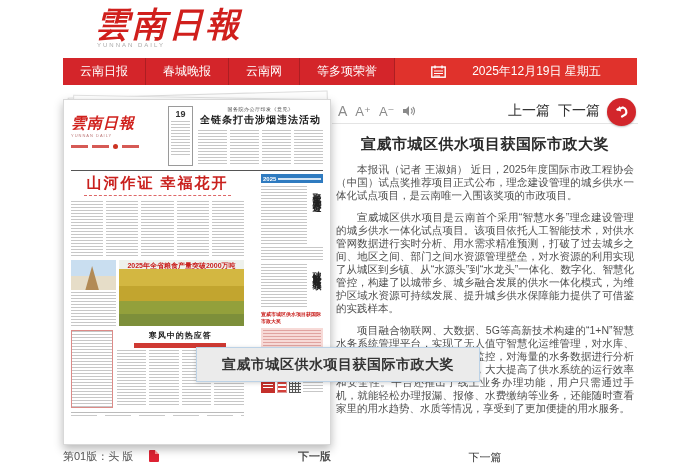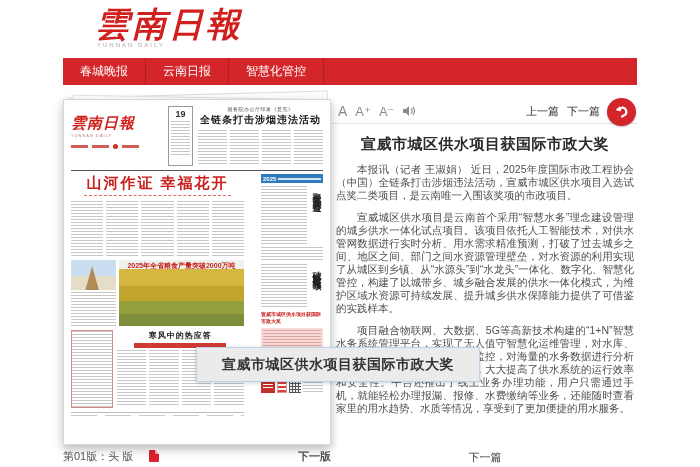--- a/index.html
+++ b/index.html
@@ -116,21 +116,21 @@
   
   .article-panel { position:absolute; left:332px; top:99px; width:306px; height:368px; }
   .toolbar { position:relative; height:25px; display:flex; align-items:center; gap:8px;
              border-bottom:1px solid #e4e4e4; padding:0 38px 0 6px; }
   .t-font { color:#8a8a8a; cursor:pointer; }
   .t-a  { font-size:14px; }
   .t-ap { font-size:13px; }
   .t-am { font-size:13px; }
   .t-speaker { width:14px; height:12px; cursor:pointer; }
   .t-spacer { flex:1; }
-  .t-nav { font-size:11px; color:#333; cursor:pointer; }
+  .t-nav { font-size:14px; color:#333; cursor:pointer; }
   .t-back { position:absolute; right:2px; top:-1px; width:29px; height:28px; border-radius:50%;
             background:#d2262b; display:flex; align-items:center; justify-content:center;
             cursor:pointer; z-index:5; box-shadow:0 1px 2px rgba(0,0,0,0.25); }
   .a-title { margin-top:11px; text-align:center; font-size:15px; font-weight:bold; color:#2b2b2b;
              letter-spacing:0.5px; }
   .a-body { margin-top:4px; padding:0 4px; }
   .a-body p { font-size:10.5px; line-height:13px; color:#4f4f4f; text-align:justify;
               text-indent:2em; margin:9px 0; }
   .a-footer { text-align:center; font-size:11px; color:#333; margin-top:2px; cursor:pointer; }
 
@@ -146,23 +146,35 @@
 <div class="page">
 
   <div class="site-header">
     <div class="logo">
       <div class="logo-cn">雲南日報</div>
       <div class="logo-en">YUNNAN DAILY</div>
     </div>
   </div>
 
   <div class="navbar">
+    <div class="nav-item">云南日报</div>
     <div class="nav-item">春城晚报</div>
-    <div class="nav-item">云南日报</div>
-    <div class="nav-item">智慧化管控</div>
+    <div class="nav-item">云南网</div>
+    <div class="nav-item">等多项荣誉</div>
+    <div class="nav-right">
+      <svg class="nav-cal" viewBox="0 0 15 13">
+        <rect x="0.8" y="2" width="13.4" height="10.2" fill="none" stroke="#fff" stroke-width="1.4"></rect>
+        <line x1="4" y1="0.5" x2="4" y2="3.4" stroke="#fff" stroke-width="1.4"></line>
+        <line x1="11" y1="0.5" x2="11" y2="3.4" stroke="#fff" stroke-width="1.4"></line>
+        <line x1="3" y1="6" x2="12" y2="6" stroke="#fff" stroke-width="1"></line>
+        <line x1="3" y1="8.5" x2="12" y2="8.5" stroke="#fff" stroke-width="1"></line>
+        <line x1="3" y1="11" x2="9" y2="11" stroke="#fff" stroke-width="1"></line>
+      </svg>
+      <div class="nav-date">2025年12月19日 星期五</div>
+    </div>
   </div>
 
   <div class="paper-stack">
     <div class="paper">
       <div class="p-head">
         <div class="p-mast">
           <div class="p-mast-cn">雲南日報</div>
           <div class="p-mast-en">YUNNAN DAILY</div>
           <div class="p-slogans">
               <i></i>
@@ -281,21 +293,21 @@
       <span class="t-nav">下一篇</span>
       <div class="t-back">
         <svg width="15" height="14" viewBox="0 0 15 14">
           <path d="M3.5 4.5 L9 2.5 A4.5 4.5 0 0 1 11.5 9.5 L8 11.5" fill="none" stroke="#fff" stroke-width="2.2" stroke-linecap="round"></path>
           <path d="M6 1 L2.2 4.9 L7 6.5 Z" fill="#fff"></path>
         </svg>
       </div>
     </div>
     <div class="a-title">宣威市城区供水项目获国际市政大奖</div>
     <div class="a-body">
-      <p>本报讯（记者 王淑娟） 近日，2025年度国际市政工程协会（中国）全链条打击涉烟违法活动，宣威市城区供水项目入选试点奖二类项目，是云南唯一入围该奖项的市政项目。</p>
+      <p>本报讯（记者 王淑娟） 近日，2025年度国际市政工程协会（中国）试点奖推荐项目正式公布，理念建设管理的城乡供水一体化试点项目，是云南唯一入围该奖项的市政项目。</p>
       <p>宣威城区供水项目是云南首个采用“智慧水务”理念建设管理的城乡供水一体化试点项目。该项目依托人工智能技术，对供水管网数据进行实时分析、用水需求精准预测，打破了过去城乡之间、地区之间、部门之间水资源管理壁垒，对水资源的利用实现了从城区到乡镇、从“水源头”到“水龙头”一体化、数字化、智慧化管控，构建了以城带乡、城乡融合发展的供水一体化模式，为维护区域水资源可持续发展、提升城乡供水保障能力提供了可借鉴的实践样本。</p>
       <p>项目融合物联网、大数据、5G等高新技术构建的“1+N”智慧水务系统管理平台，实现了无人值守智慧化运维管理，对水库、泵站、管网、水厂等进行实时监控，对海量的水务数据进行分析和处理，为决策提供科学依据，大大提高了供水系统的运行效率和安全性。平台还推出了线上业务办理功能，用户只需通过手机，就能轻松办理报漏、报修、水费缴纳等业务，还能随时查看家里的用水趋势、水质等情况，享受到了更加便捷的用水服务。</p>
     </div>
   </div>
 
   <div class="a-footer" style="position:absolute; left:332px; top:448px; width:306px;">下一篇</div>
 
   <div class="tooltip">宣威市城区供水项目获国际市政大奖</div>
 
 </div>

